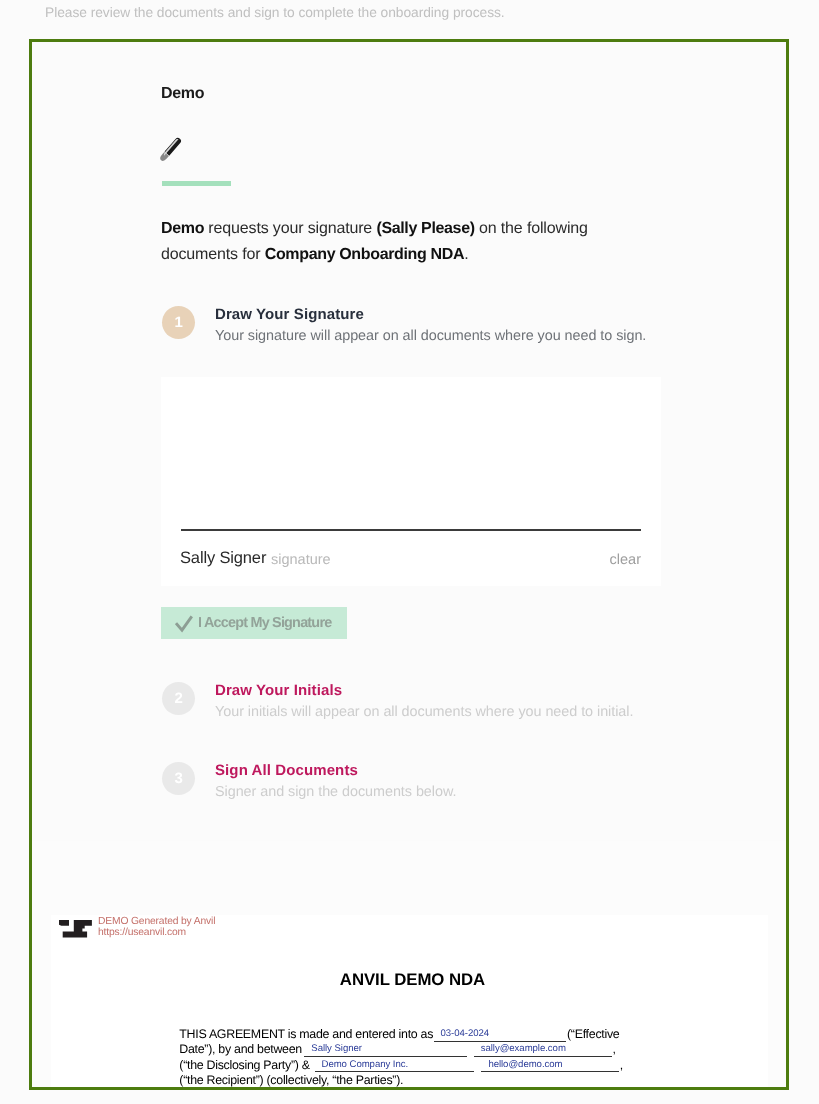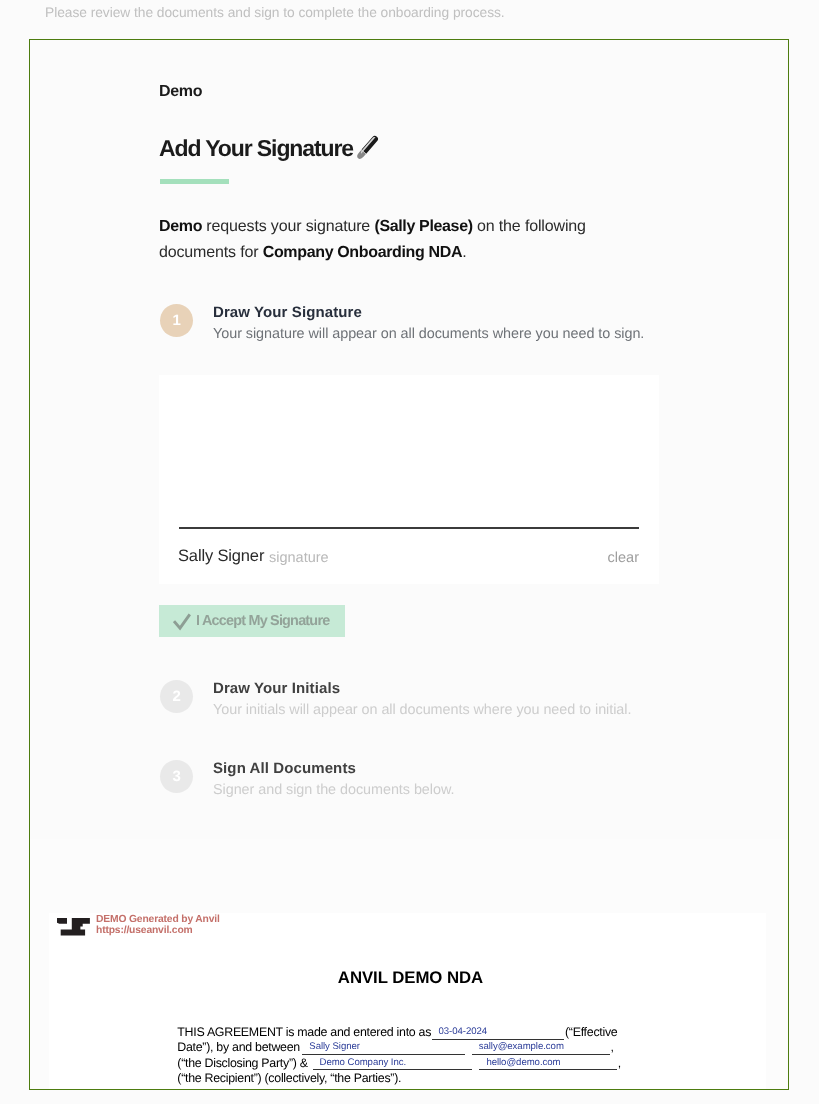--- a/index.html
+++ b/index.html
@@ -18,21 +18,21 @@
   }
   .banner-text{
     position:absolute;left:29px;top:5px;
     font-size:13.8px;color:#c0c0c0;letter-spacing:-.05px;
     white-space:nowrap;
   }
 
   
   .card{
     position:absolute;left:29px;top:39px;width:760px;height:1051px;
-    border:1px solid #4d7c0f;
+    border:3px solid #4d7c0f;
     background:#fcfcfc;box-sizing:border-box;overflow:hidden;
   }
 
   .sign-panel{
     position:absolute;left:0;top:0;width:758px;height:799px;
     background:#fbfbfb;
   }
 
   .org-name{
     position:absolute;left:129px;top:43px;
@@ -66,21 +66,21 @@
     font-size:15px;font-weight:bold;letter-spacing:.1px;
   }
   .step .s-desc{
     position:absolute;left:53px;top:22px;white-space:nowrap;
     font-size:14.4px;letter-spacing:-.05px;
   }
   .step.active .bubble{background:#e8d2b8;}
   .step.active .s-title{color:#282f3c;}
   .step.active .s-desc{color:#6e7277;}
   .step.muted .bubble{background:#e9e9e9;}
-  .step.muted .s-title{color:#404040;}
+  .step.muted .s-title{color:#be185d;}
   .step.muted .s-desc{color:#cdcdcd;}
 
   
   .sigbox{
     position:absolute;left:129px;top:335px;width:500px;height:209px;
     background:#ffffff;
   }
   .sig-line{
     position:absolute;left:20px;top:152px;width:460px;height:2px;background:#3b3b3b;
   }
@@ -120,21 +120,21 @@
   .anvil-mark{position:absolute;left:713px;top:30px;width:24.7px;height:18.3px;}
 
   
   .doc{
     position:absolute;left:19px;top:873px;width:717px;height:176px;
     background:#ffffff;overflow:hidden;
   }
   .doc-logo{position:absolute;left:8.1px;top:5.2px;width:32.9px;height:17.6px;}
   .doc-brand{
     position:absolute;left:47px;top:1px;font-size:10.3px;line-height:11.2px;
-    color:#c4706a;font-family:"Liberation Sans",sans-serif;letter-spacing:-.15px;font-weight:bold;
+    color:#c4706a;font-family:"Liberation Sans",sans-serif;letter-spacing:-.15px;
   }
   .doc-title{
     position:absolute;left:3px;top:55px;width:717px;text-align:center;
     font-size:16.8px;font-weight:bold;color:#000;letter-spacing:-.05px;
     font-family:"Liberation Sans",sans-serif;
   }
   .doc-body{
     position:absolute;left:0;top:0;width:713px;height:231px;
     font-family:"Liberation Sans",sans-serif;color:#000;
   }
@@ -156,21 +156,21 @@
 <div id="page">
 
   <div class="banner">
     <div class="banner-text">Please review the documents and sign to complete the onboarding process.</div>
   </div>
 
   <div class="card">
 
     <div class="sign-panel">
       <div class="org-name">Demo</div>
-      <div class="title"><span>Add Your Signature</span> <svg class="pen" viewBox="0 0 26 26">
+      <div class="title"> <svg class="pen" viewBox="0 0 26 26">
             <g transform="rotate(41 13 13)">
               <path d="M13 1.0 q2.6 0 2.6 2.6 v14.0 h-5.2 v-14.0 q0 -2.6 2.6 -2.6 z" fill="#1a1a1a"></path>
               <path d="M10.4 18.0 h5.2 v2.8 q0 4.2 -2.6 4.2 q-2.6 0 -2.6 -4.2 z" fill="#878787"></path>
               <path d="M11.0 3.4 q0.5 -1.2 1.4 -1.3 v18.4 q-1.4 -0.4 -1.4 -3.2 z" fill="#d6d6d6"></path>
             </g>
           </svg></div>
       <div class="rule"></div>
 
       <div class="intro">
         <b>Demo</b><span> requests your signature </span><b>(Sally Please)</b><span> on the following documents for </span><b>Company Onboarding NDA</b><span>.</span>

